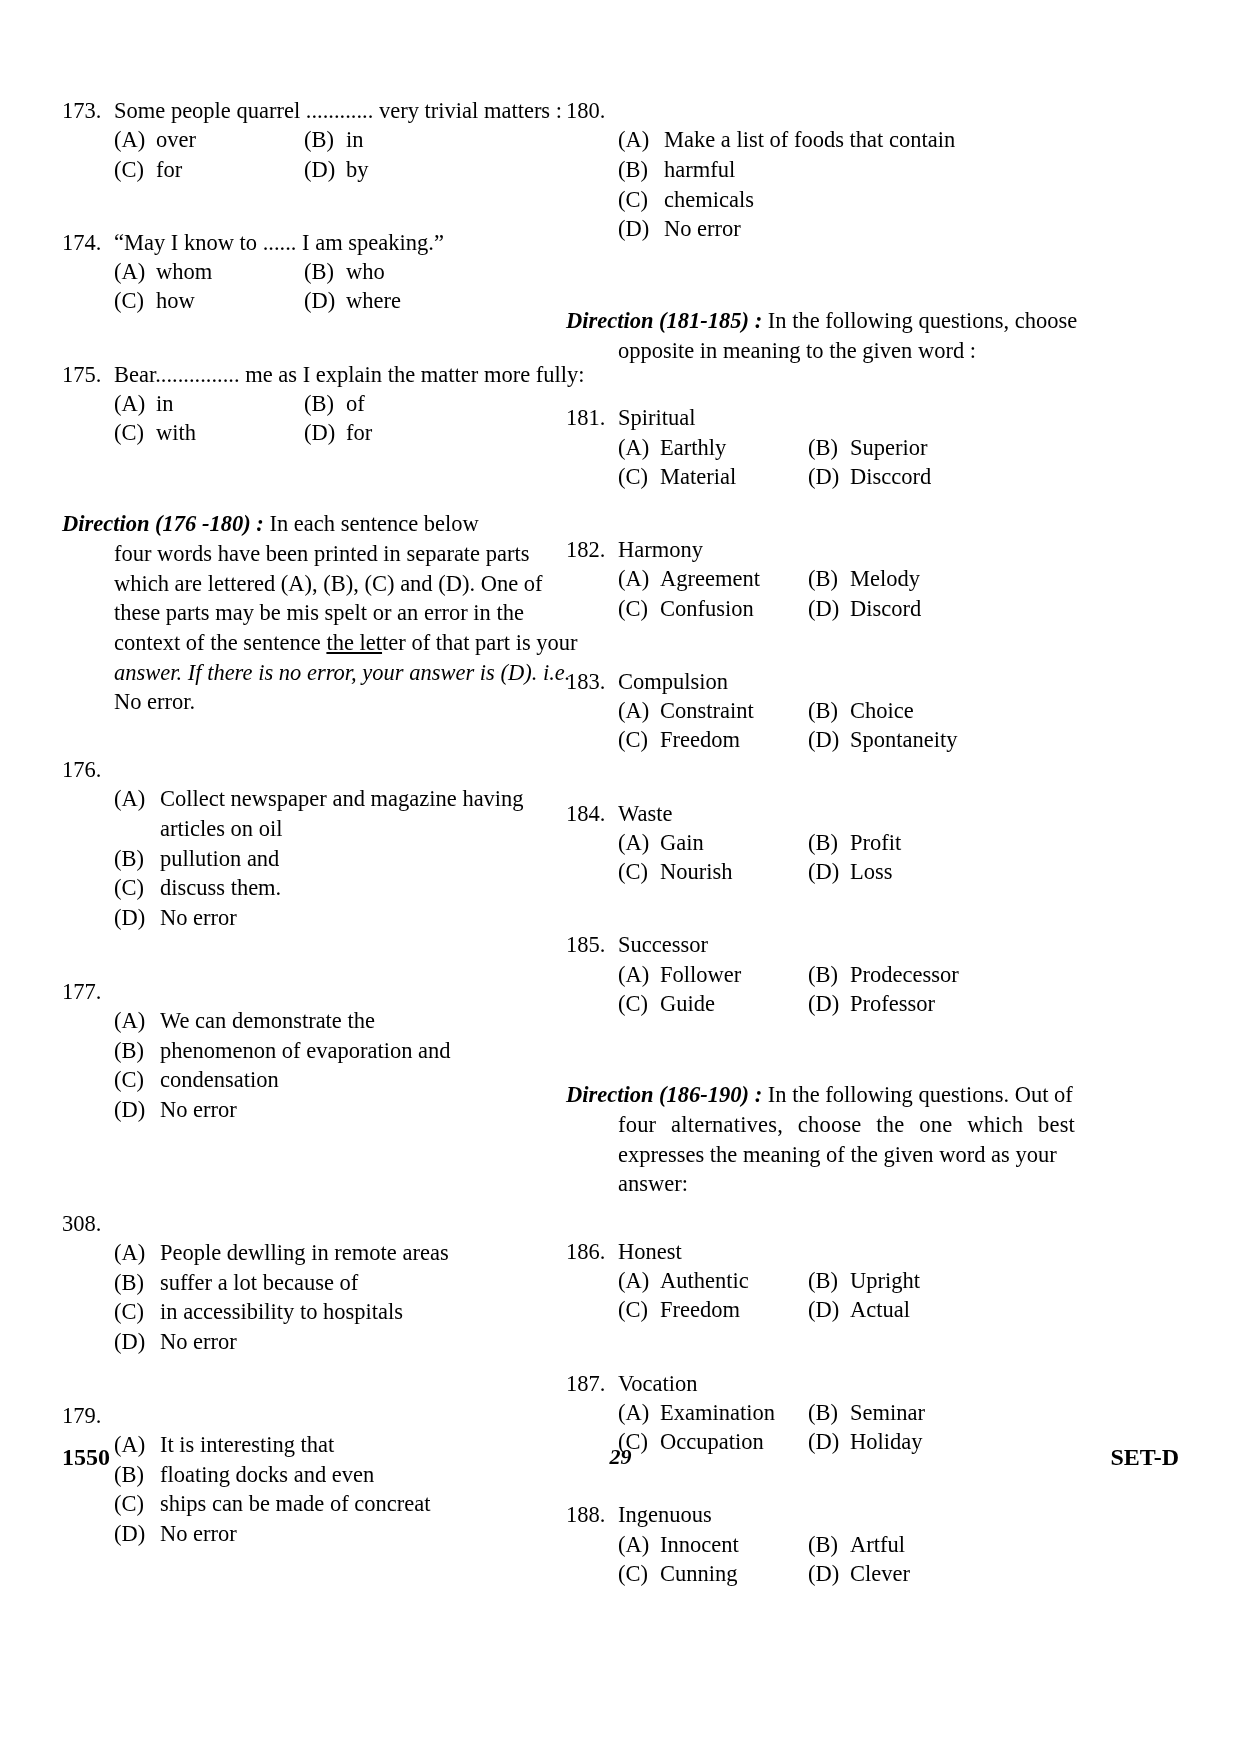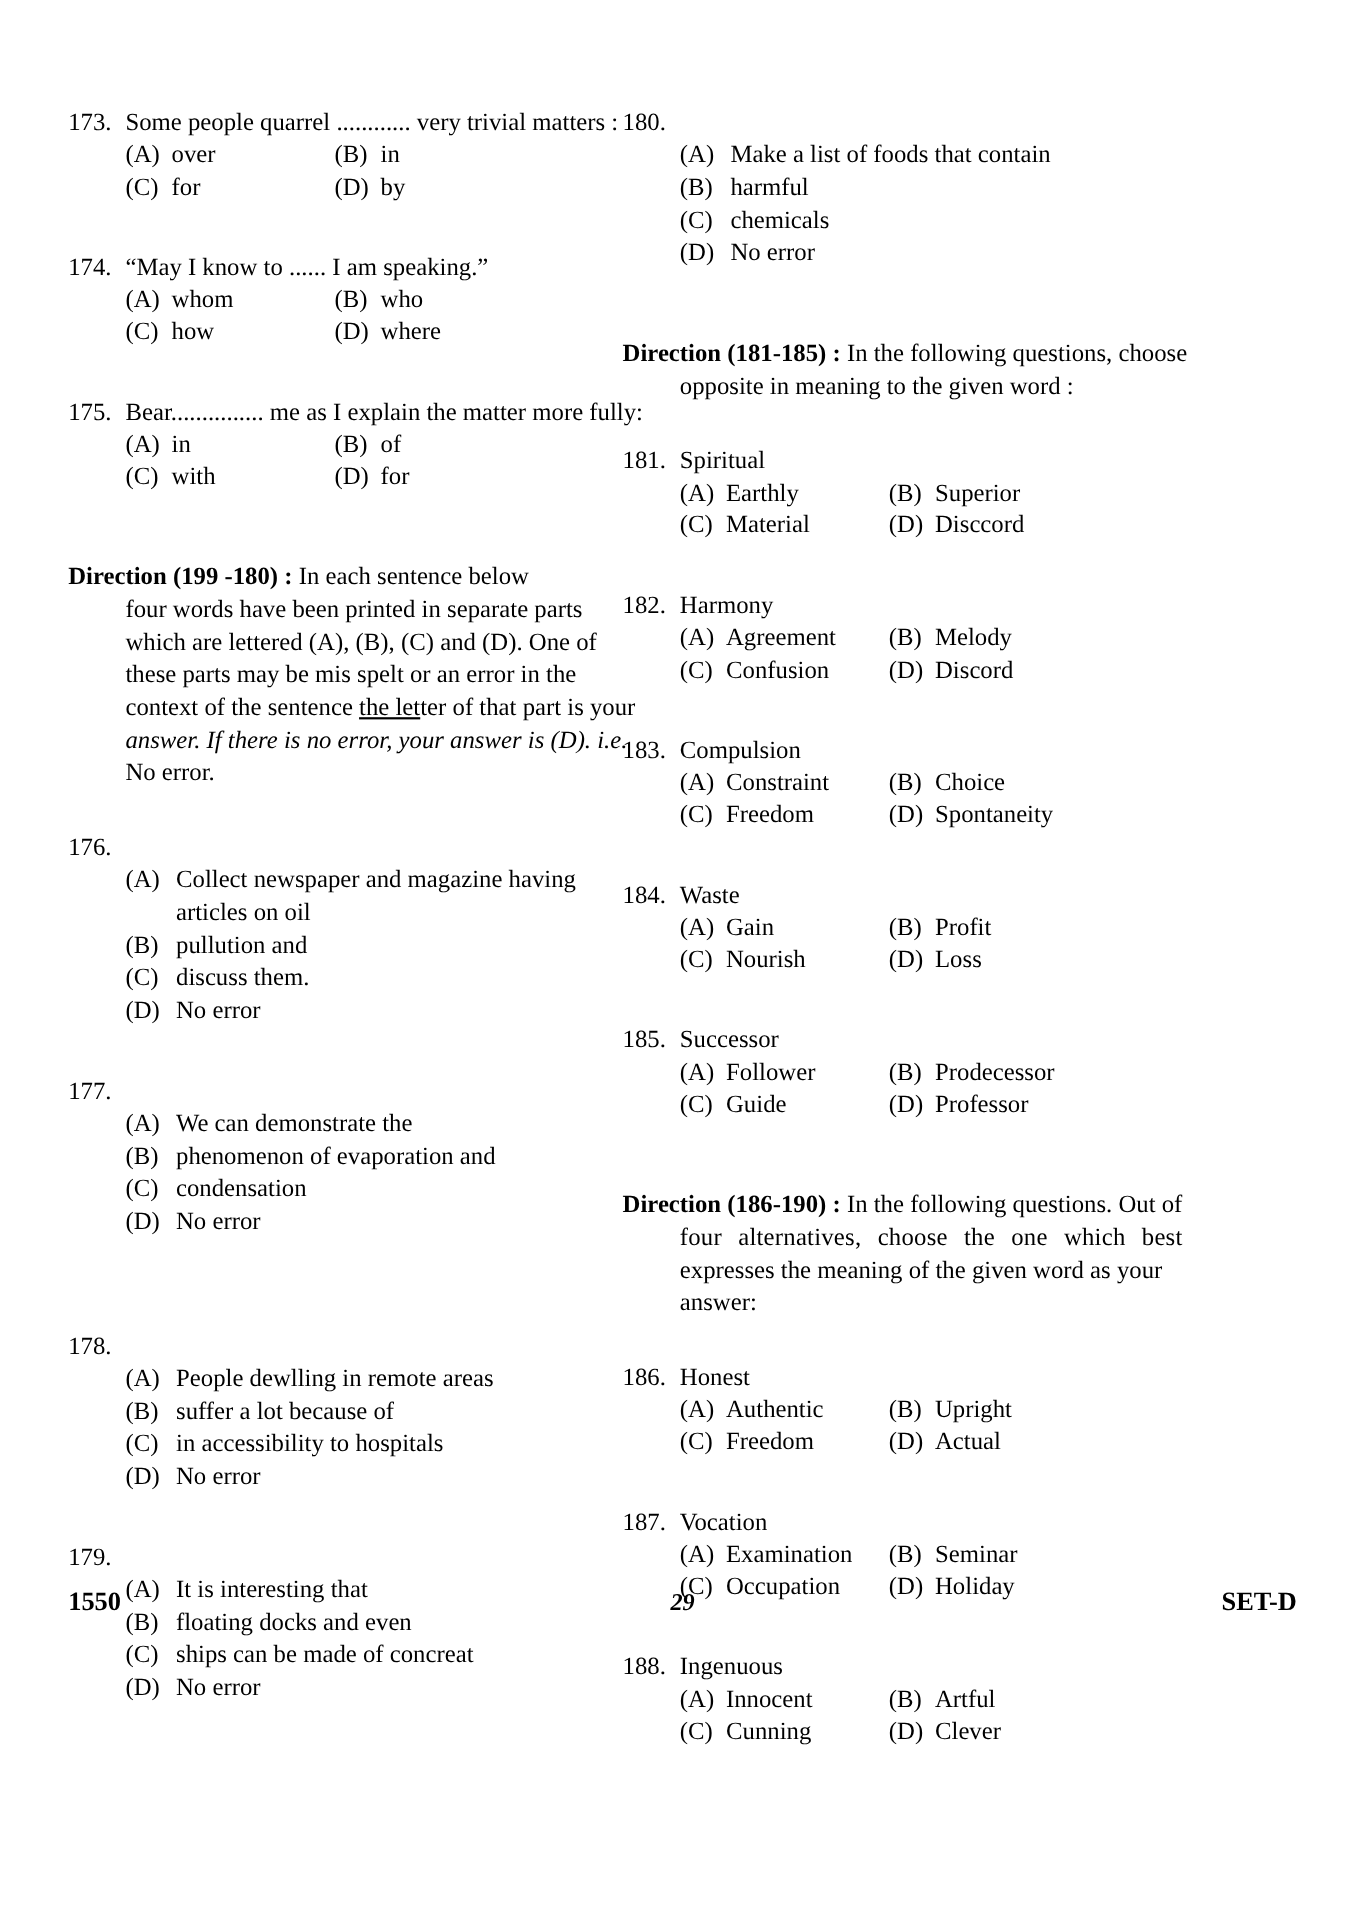--- a/index.html
+++ b/index.html
@@ -89,21 +89,21 @@
   }
   .opts1 .opttxt { flex: 1 1 auto; }
 
   
   .direction {
     font-size: 22.5px;
     line-height: 1.32;
     margin: 0 0 22px 0;
     text-indent: 0;
   }
-  .direction .dlead { font-weight: bold; }
+  .direction .dlead { font-weight: bold; font-style: italic; }
   .direction .dbody { font-weight: normal; }
 
   .u { text-decoration: underline; }
 
   
   .footer {
     position: absolute;
     left: 62px;
     right: 62px;
     bottom: 64px;
@@ -214,21 +214,21 @@
             <span class="opttxt">for</span>
           </span>
         </div>
       </div>
     </div>
 
     <div class="spacer-md"></div>
 
     <div class="direction">
       <div>
-        <span class="dlead">Direction (199 -180) :</span><span class="dbody"> In each sentence below</span>
+        <span class="dlead">Direction (176 -180) :</span><span class="dbody"> In each sentence below</span>
       </div>
       <div style="padding-left:52px;"><span>four words have been printed in separate parts</span></div>
       <div style="padding-left:52px;"><span>which are lettered (A), (B), (C) and (D). One of</span></div>
       <div style="padding-left:52px;"><span>these parts may be mis spelt or an error in the</span></div>
       <div style="padding-left:52px;"><span>context of the sentence </span><span class="u">the let</span><span>ter of that part is your</span></div>
       <div style="padding-left:52px;font-style:italic;"><span>answer. If there is no error, your answer is (D). i.e.</span></div>
       <div style="padding-left:52px;"><span>No error.</span></div>
     </div>
 
     <div class="spacer-sm"></div>
@@ -280,21 +280,21 @@
           <span class="optlbl">(D)</span>
           <span class="opttxt">No error</span>
         </div>
       </div>
     </div>
 
     <div class="spacer-lg"></div>
 
     <div class="qblock">
       <div class="qhead">
-        <span class="qnum">178.</span>
+        <span class="qnum">308.</span>
       </div>
       <div class="opts1">
         <div class="optrow1">
           <span class="optlbl">(A)</span>
           <span class="opttxt">People dewlling in remote areas</span>
         </div>
         <div class="optrow1">
           <span class="optlbl">(B)</span>
           <span class="opttxt">suffer a lot because of</span>
         </div>

